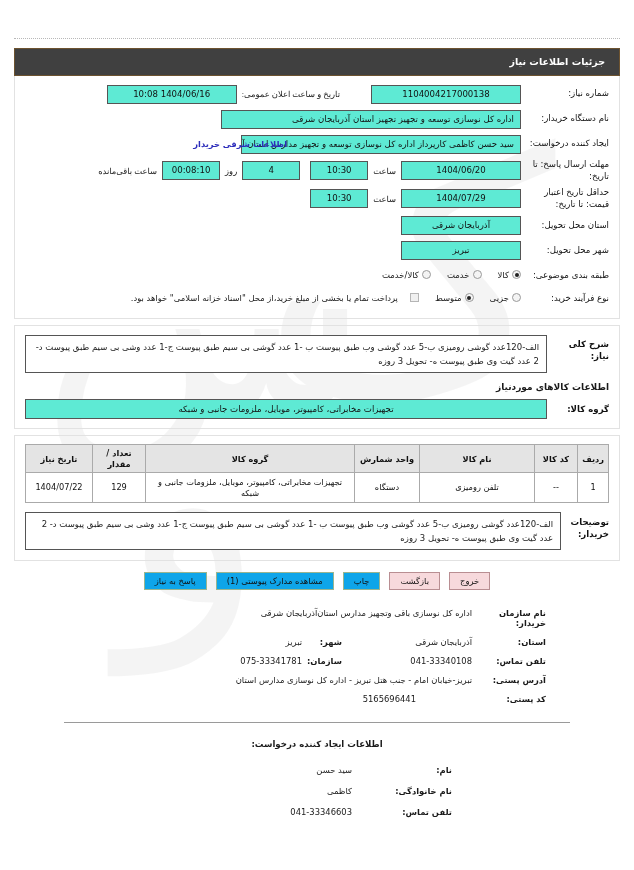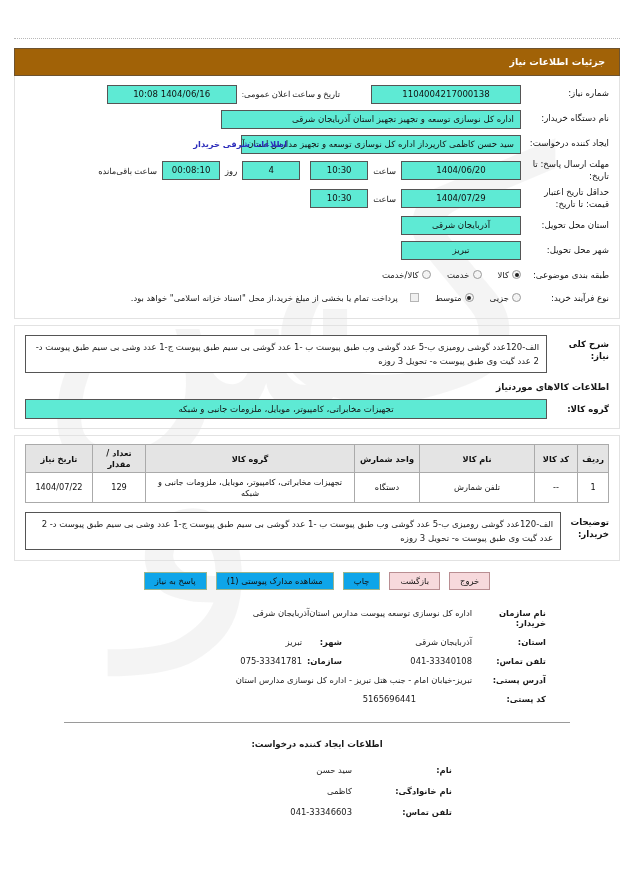--- a/index.html
+++ b/index.html
@@ -41,21 +41,21 @@
   }
   .content { position: relative; z-index: 2; }
 
   .top-rule {
     position: absolute;
     top: 38px; left: 14px; right: 14px;
     border-top: 1px dotted #b8b8b8;
   }
 
   .section-head {
-    background: #a16207;
+    background: #404040;
     color: #ffffff;
     font-size: 9.5px;
     font-weight: bold;
     padding: 7px 14px 8px 10px;
     text-align: right;
     border: 1px solid #6d5330;
     box-sizing: border-box;
   }
 
   .panel {
@@ -369,21 +369,21 @@
             <th style="width:60px;">واحد شمارش</th>
             <th>گروه کالا</th>
             <th style="width:48px;">تعداد / مقدار</th>
             <th style="width:62px;">تاریخ نیاز</th>
           </tr>
         </thead>
         <tbody>
           <tr>
             <td>1</td>
             <td>--</td>
-            <td>تلفن شمارش</td>
+            <td>تلفن رومیزی</td>
             <td>دستگاه</td>
             <td>تجهیزات مخابراتی، کامپیوتر، موبایل، ملزومات جانبی و شبکه</td>
             <td>129</td>
             <td>1404/07/22</td>
           </tr>
         </tbody>
       </table>
 
       <div style="display:flex; align-items:flex-start; margin-top:9px;">
         <div class="lbl bold" style="width:48px;flex:0 0 48px;padding-top:4px;line-height:1.4;">توضیحات خریدار:</div>
@@ -397,21 +397,21 @@
       <div class="btn green">چاپ</div>
       <div class="btn green">مشاهده مدارک پیوستی (1)</div>
       <div class="btn green">پاسخ به نیاز</div>
     </div>
 
 
     <div style="margin:18px 88px 0 88px;">
 
       <div class="crow">
         <div class="clabel">نام سازمان خریدار:</div>
-        <div class="cval">اداره کل نوسازی  توسعه پیوست مدارس استان‌آذربایجان شرقی</div>
+        <div class="cval">اداره کل نوسازی  باقی وتجهیز مدارس استان‌آذربایجان شرقی</div>
       </div>
 
       <div class="crow">
         <div class="clabel">استان:</div>
         <div class="cval" style="width:130px;">آذربایجان شرقی</div>
         <div class="clabel" style="width:40px;flex:0 0 40px;">شهر:</div>
         <div class="cval">تبریز</div>
       </div>
 
       <div class="crow">

